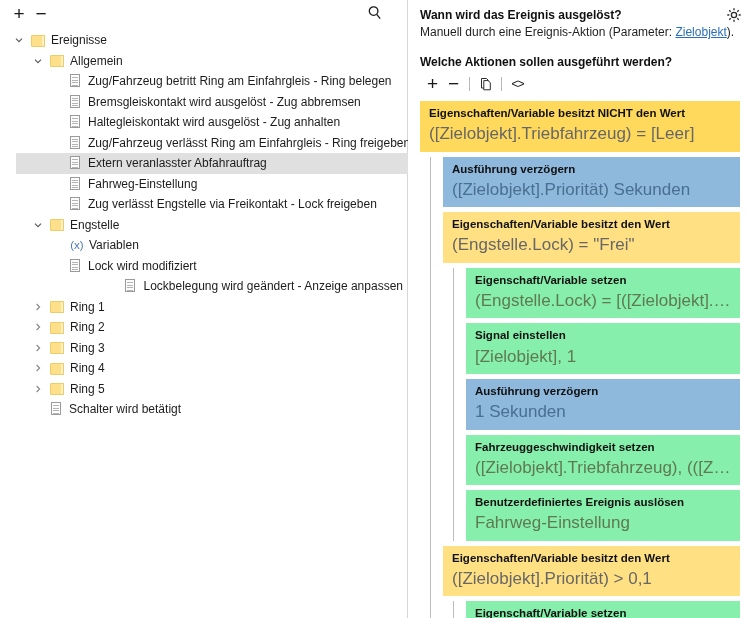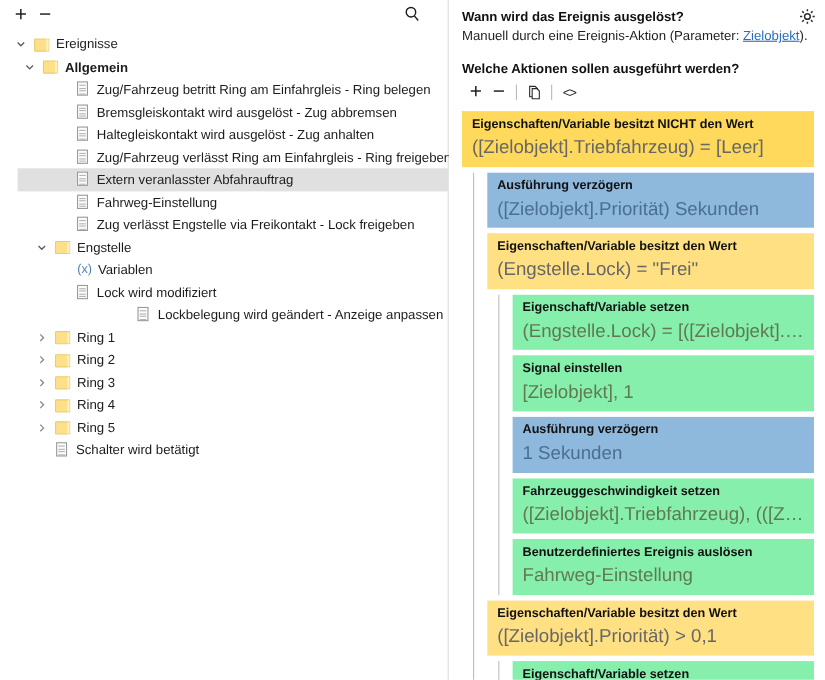--- a/index.html
+++ b/index.html
@@ -283,21 +283,21 @@
               <polyline points="2,3.6 5,6.6 8,3.6" fill="none" stroke="#5a5a5a" stroke-width="1.2"></polyline>
             </svg>
           </span>
           <span style="width: 5px; min-width: 5px;"></span>
           <span class="folder-ico">
             <span class="f-body"></span>
             <span class="f-fold"></span>
           </span>
           <span class="tree-label">Ereignisse</span>
         </div>
-        <div class="tree-row" style="padding-left: 20px; font-weight: bold;">
+        <div class="tree-row" style="padding-left: 31px;">
           <span class="twisty">
             <svg width="10" height="10" viewBox="0 0 10 10">
               <polyline points="2,3.6 5,6.6 8,3.6" fill="none" stroke="#5a5a5a" stroke-width="1.2"></polyline>
             </svg>
           </span>
           <span style="width: 5px; min-width: 5px;"></span>
           <span class="folder-ico">
             <span class="f-body"></span>
             <span class="f-fold"></span>
           </span>

